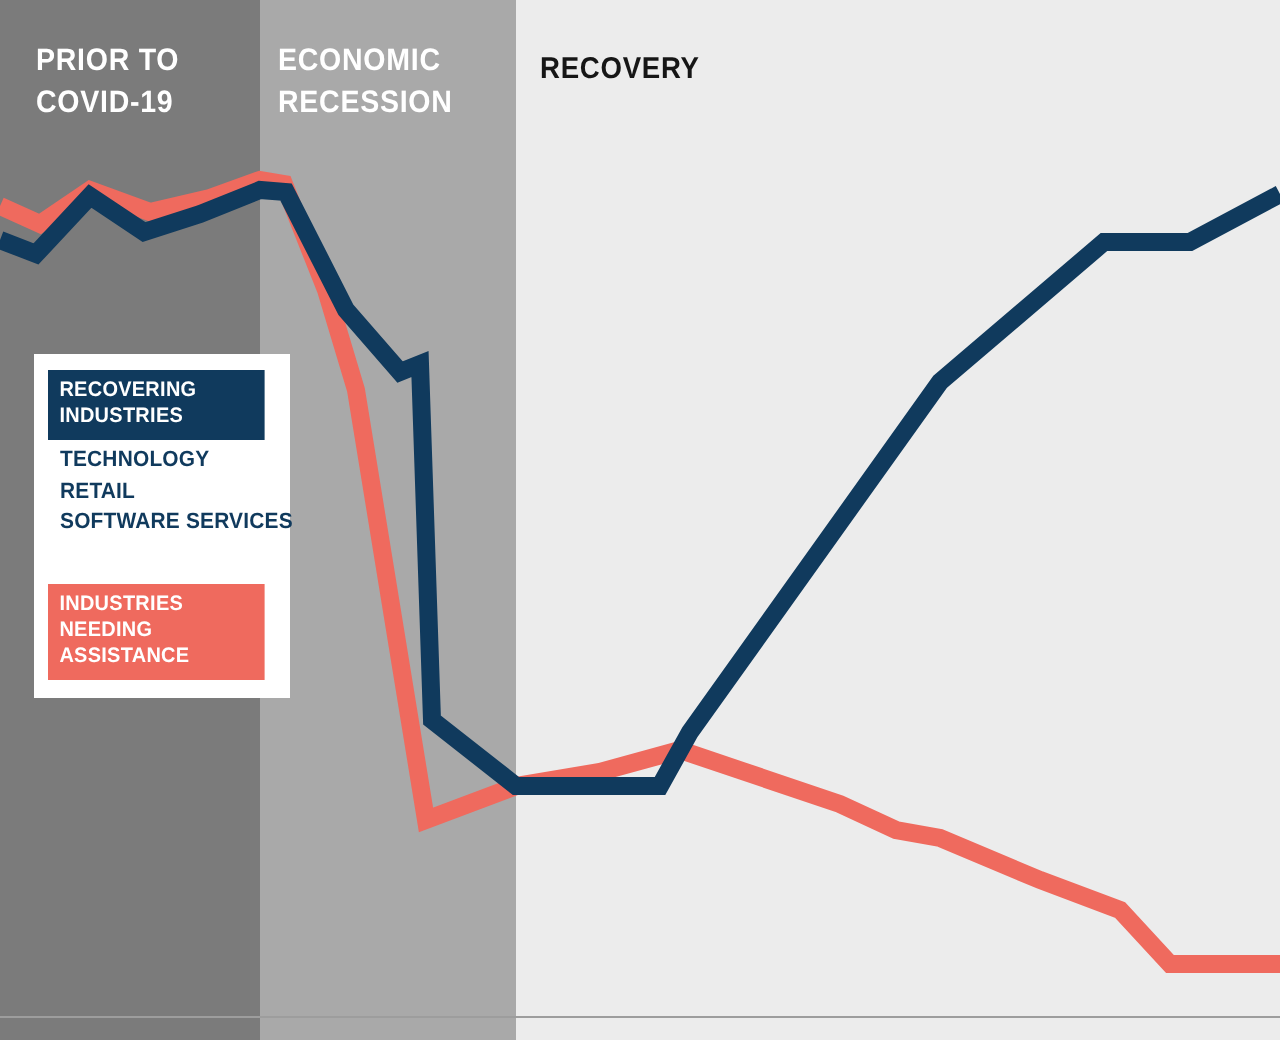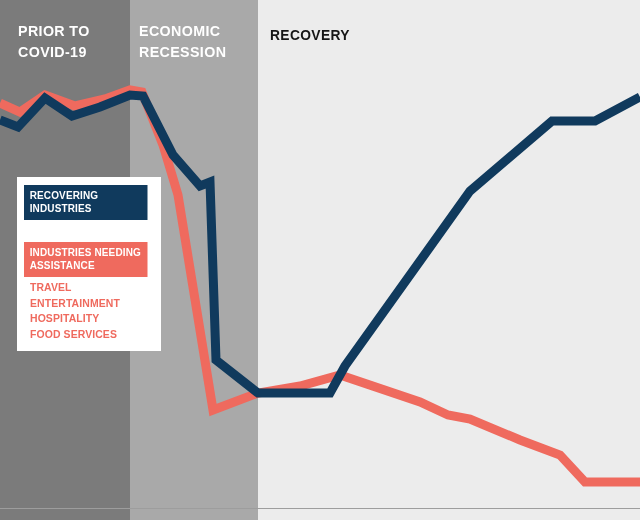--- a/index.html
+++ b/index.html
@@ -35,21 +35,21 @@
   #label-recession{left:139px;top:20px;color:#ffffff;}
   #label-recovery{left:270px;top:24px;color:#161616;font-size:15px;}
 
   
   #plot{position:absolute;left:0;top:0;width:640px;height:520px;}
 
   
   #legend{
     position:absolute;
     left:17px;top:177px;
-    width:144px;
+    width:128px;
     background:#ffffff;
     padding:8px 7px 9px 7px;
     box-sizing:border-box;
   }
   .legend-head{
     display:block;
     color:#ffffff;
     font-weight:bold;
     font-size:10.5px;
     line-height:13px;
@@ -110,30 +110,29 @@
   <svg id="plot" viewBox="0 0 640 520" preserveAspectRatio="none">
     <polyline id="line-assistance" fill="none" stroke-linejoin="miter" stroke-linecap="butt" points="0,103 20,112 45,95 75,106 105,99 130,90 142,92 163,145 178,195 213,410 258,393 300,386 340,375 420,402 448,415 470,419 520,440 560,455 585,482 640,482" stroke="#ef6a5e" stroke-width="9"></polyline>
     <polyline id="line-recovering" fill="none" stroke-linejoin="miter" stroke-linecap="butt" points="0,120 18,127 45,98 72,116 100,107 130,95 143,96 173,155 200,186 210,182 216,360 258,393 330,393 345,366 470,191 552,121 595,121 640,97" stroke="#103a5d" stroke-width="9"></polyline>
   </svg>
 
   <div id="legend">
 
     <div class="legend-head" id="legend-head-recovering" style="background: rgb(16, 58, 93);">RECOVERING
 INDUSTRIES</div>
 
+    <ul class="legend-list" id="legend-list-recovering">
+      <li style="color: rgb(16, 58, 93);">TECHNOLOGY</li>
+      <li style="color: rgb(16, 58, 93);">RETAIL</li>
+      <li style="color: rgb(16, 58, 93);">SOFTWARE SERVICES</li>
+    </ul>
 
     <div class="legend-gap"></div>
 
     <div class="legend-head" id="legend-head-assistance" style="background: rgb(239, 106, 94);">INDUSTRIES NEEDING
 ASSISTANCE</div>
 
-    <ul class="legend-list" id="legend-list-assistance">
-      <li style="color: rgb(239, 106, 94);">TRAVEL</li>
-      <li style="color: rgb(239, 106, 94);">ENTERTAINMENT</li>
-      <li style="color: rgb(239, 106, 94);">HOSPITALITY</li>
-      <li style="color: rgb(239, 106, 94);">FOOD SERVICES</li>
-    </ul>
   </div>
 
 
   <div id="baseline"></div>
 
 </div>
 
 </body></html>

